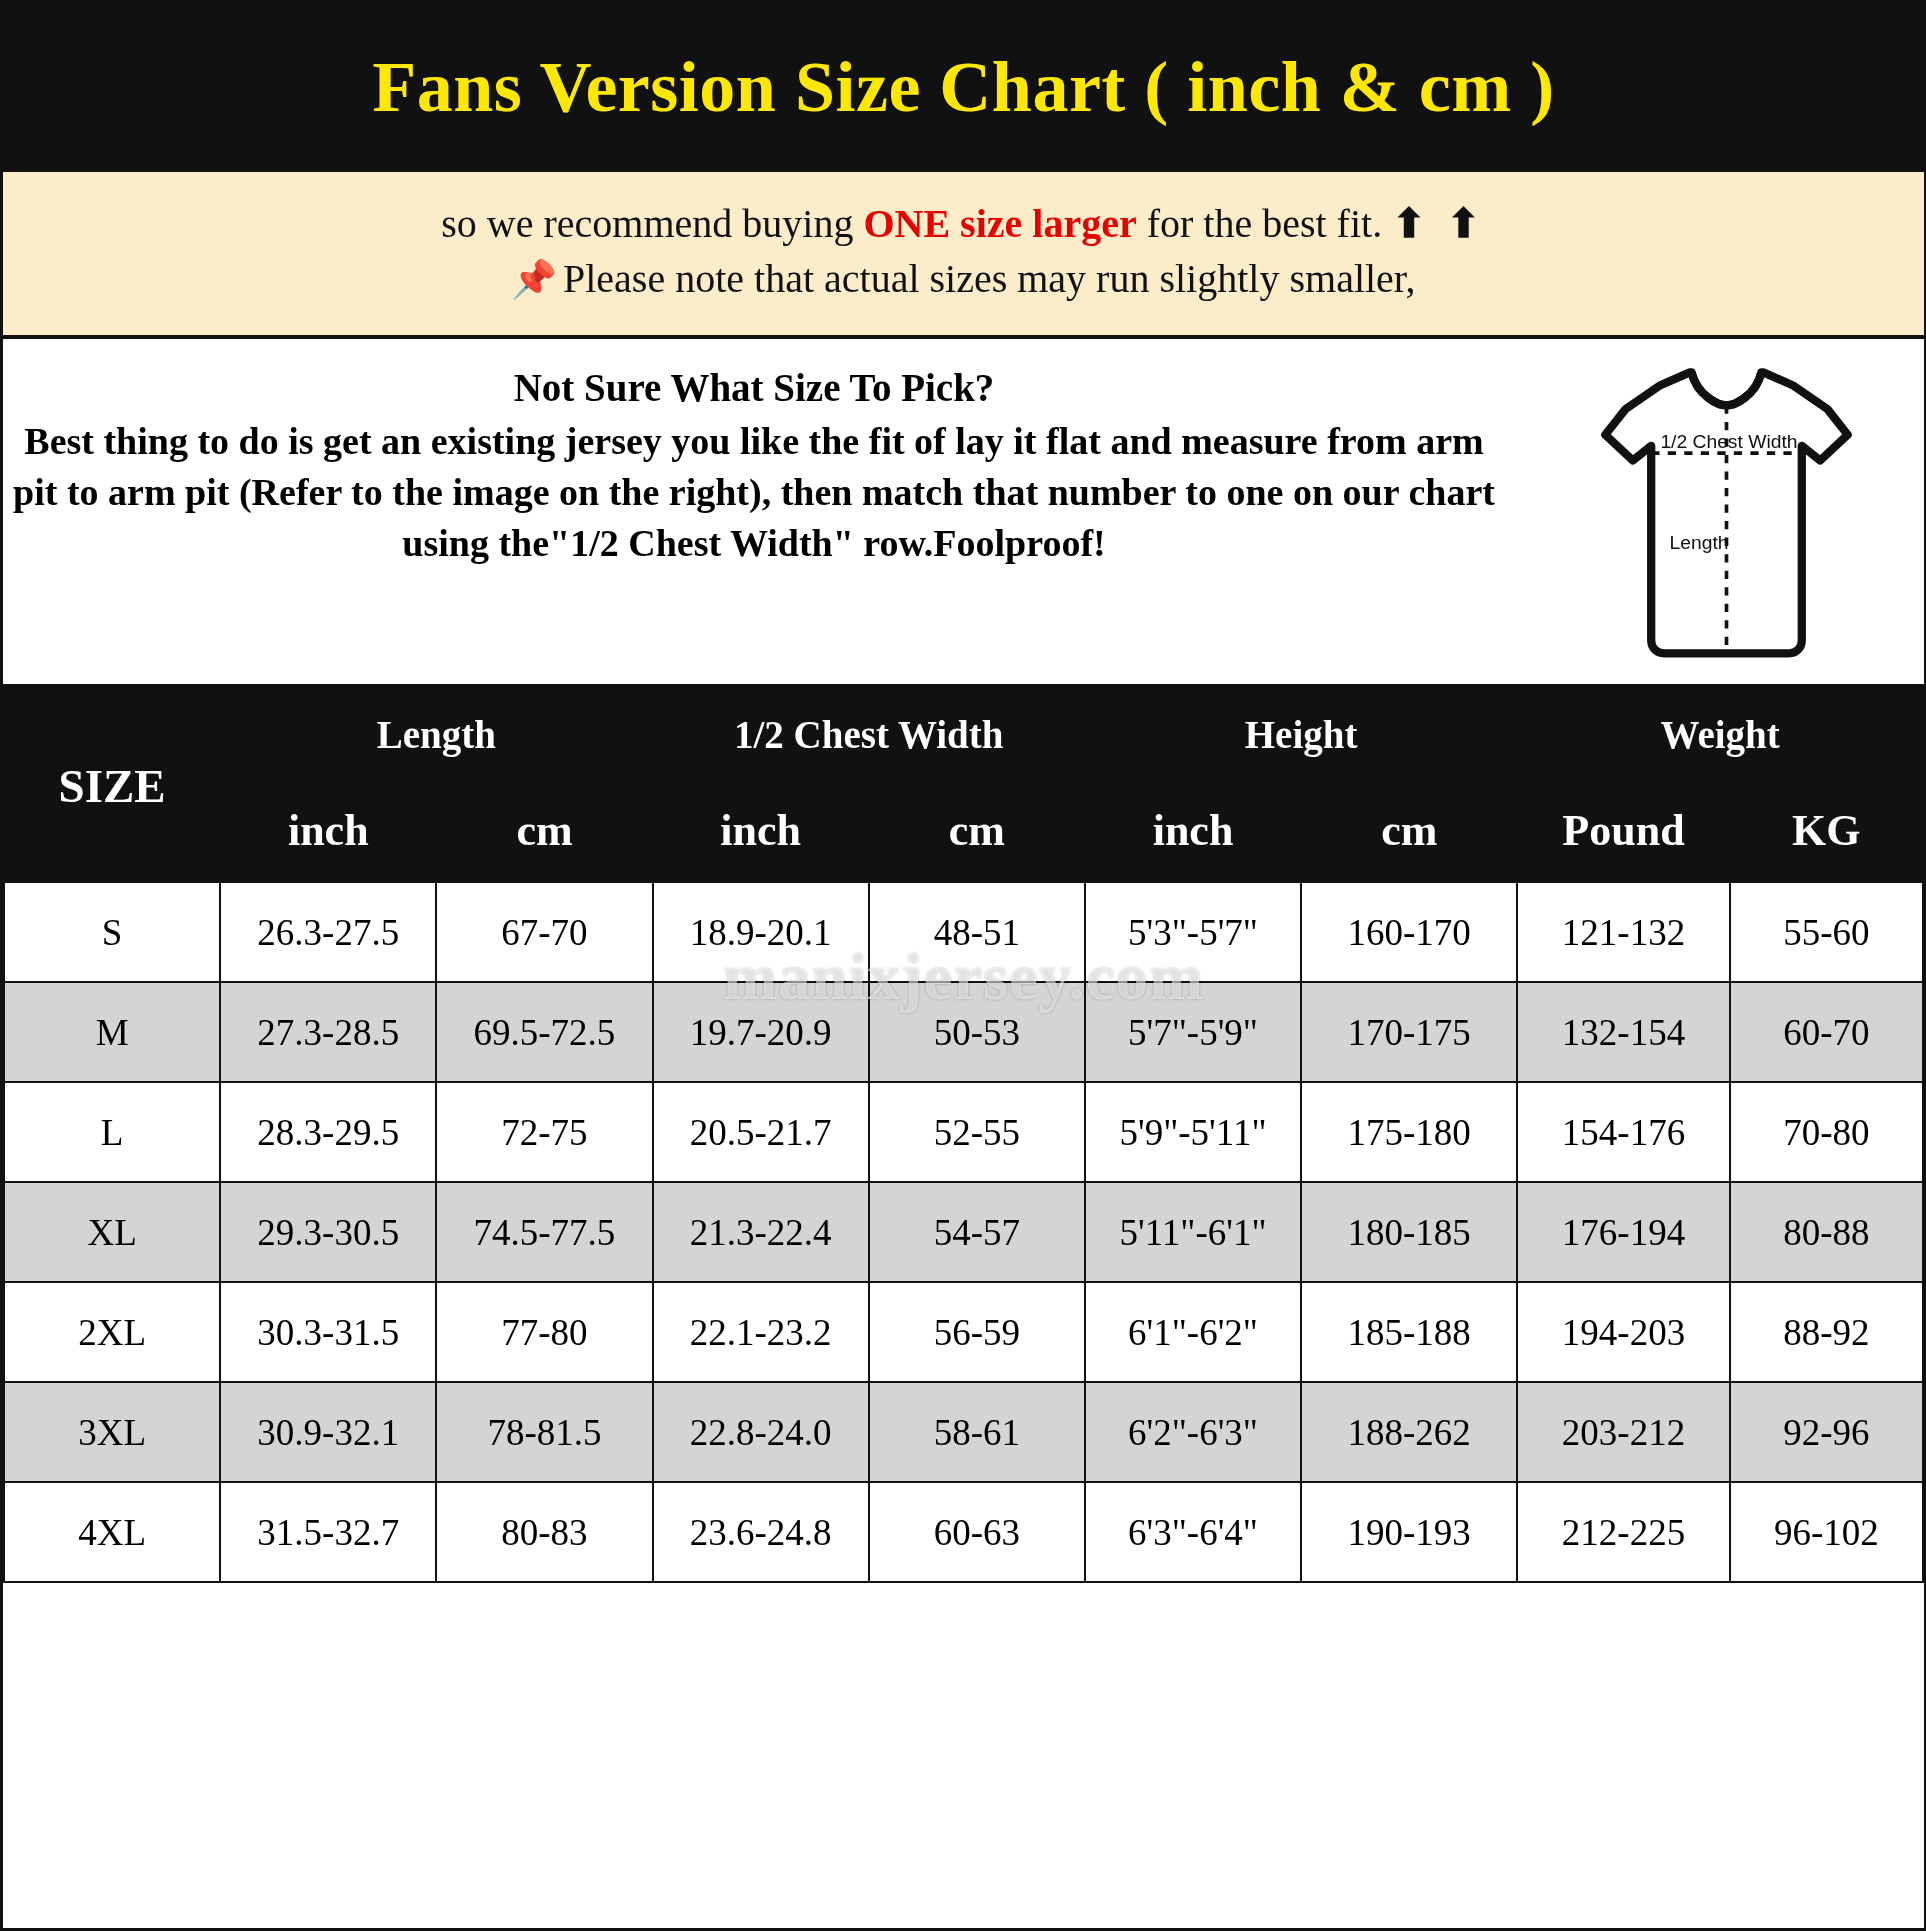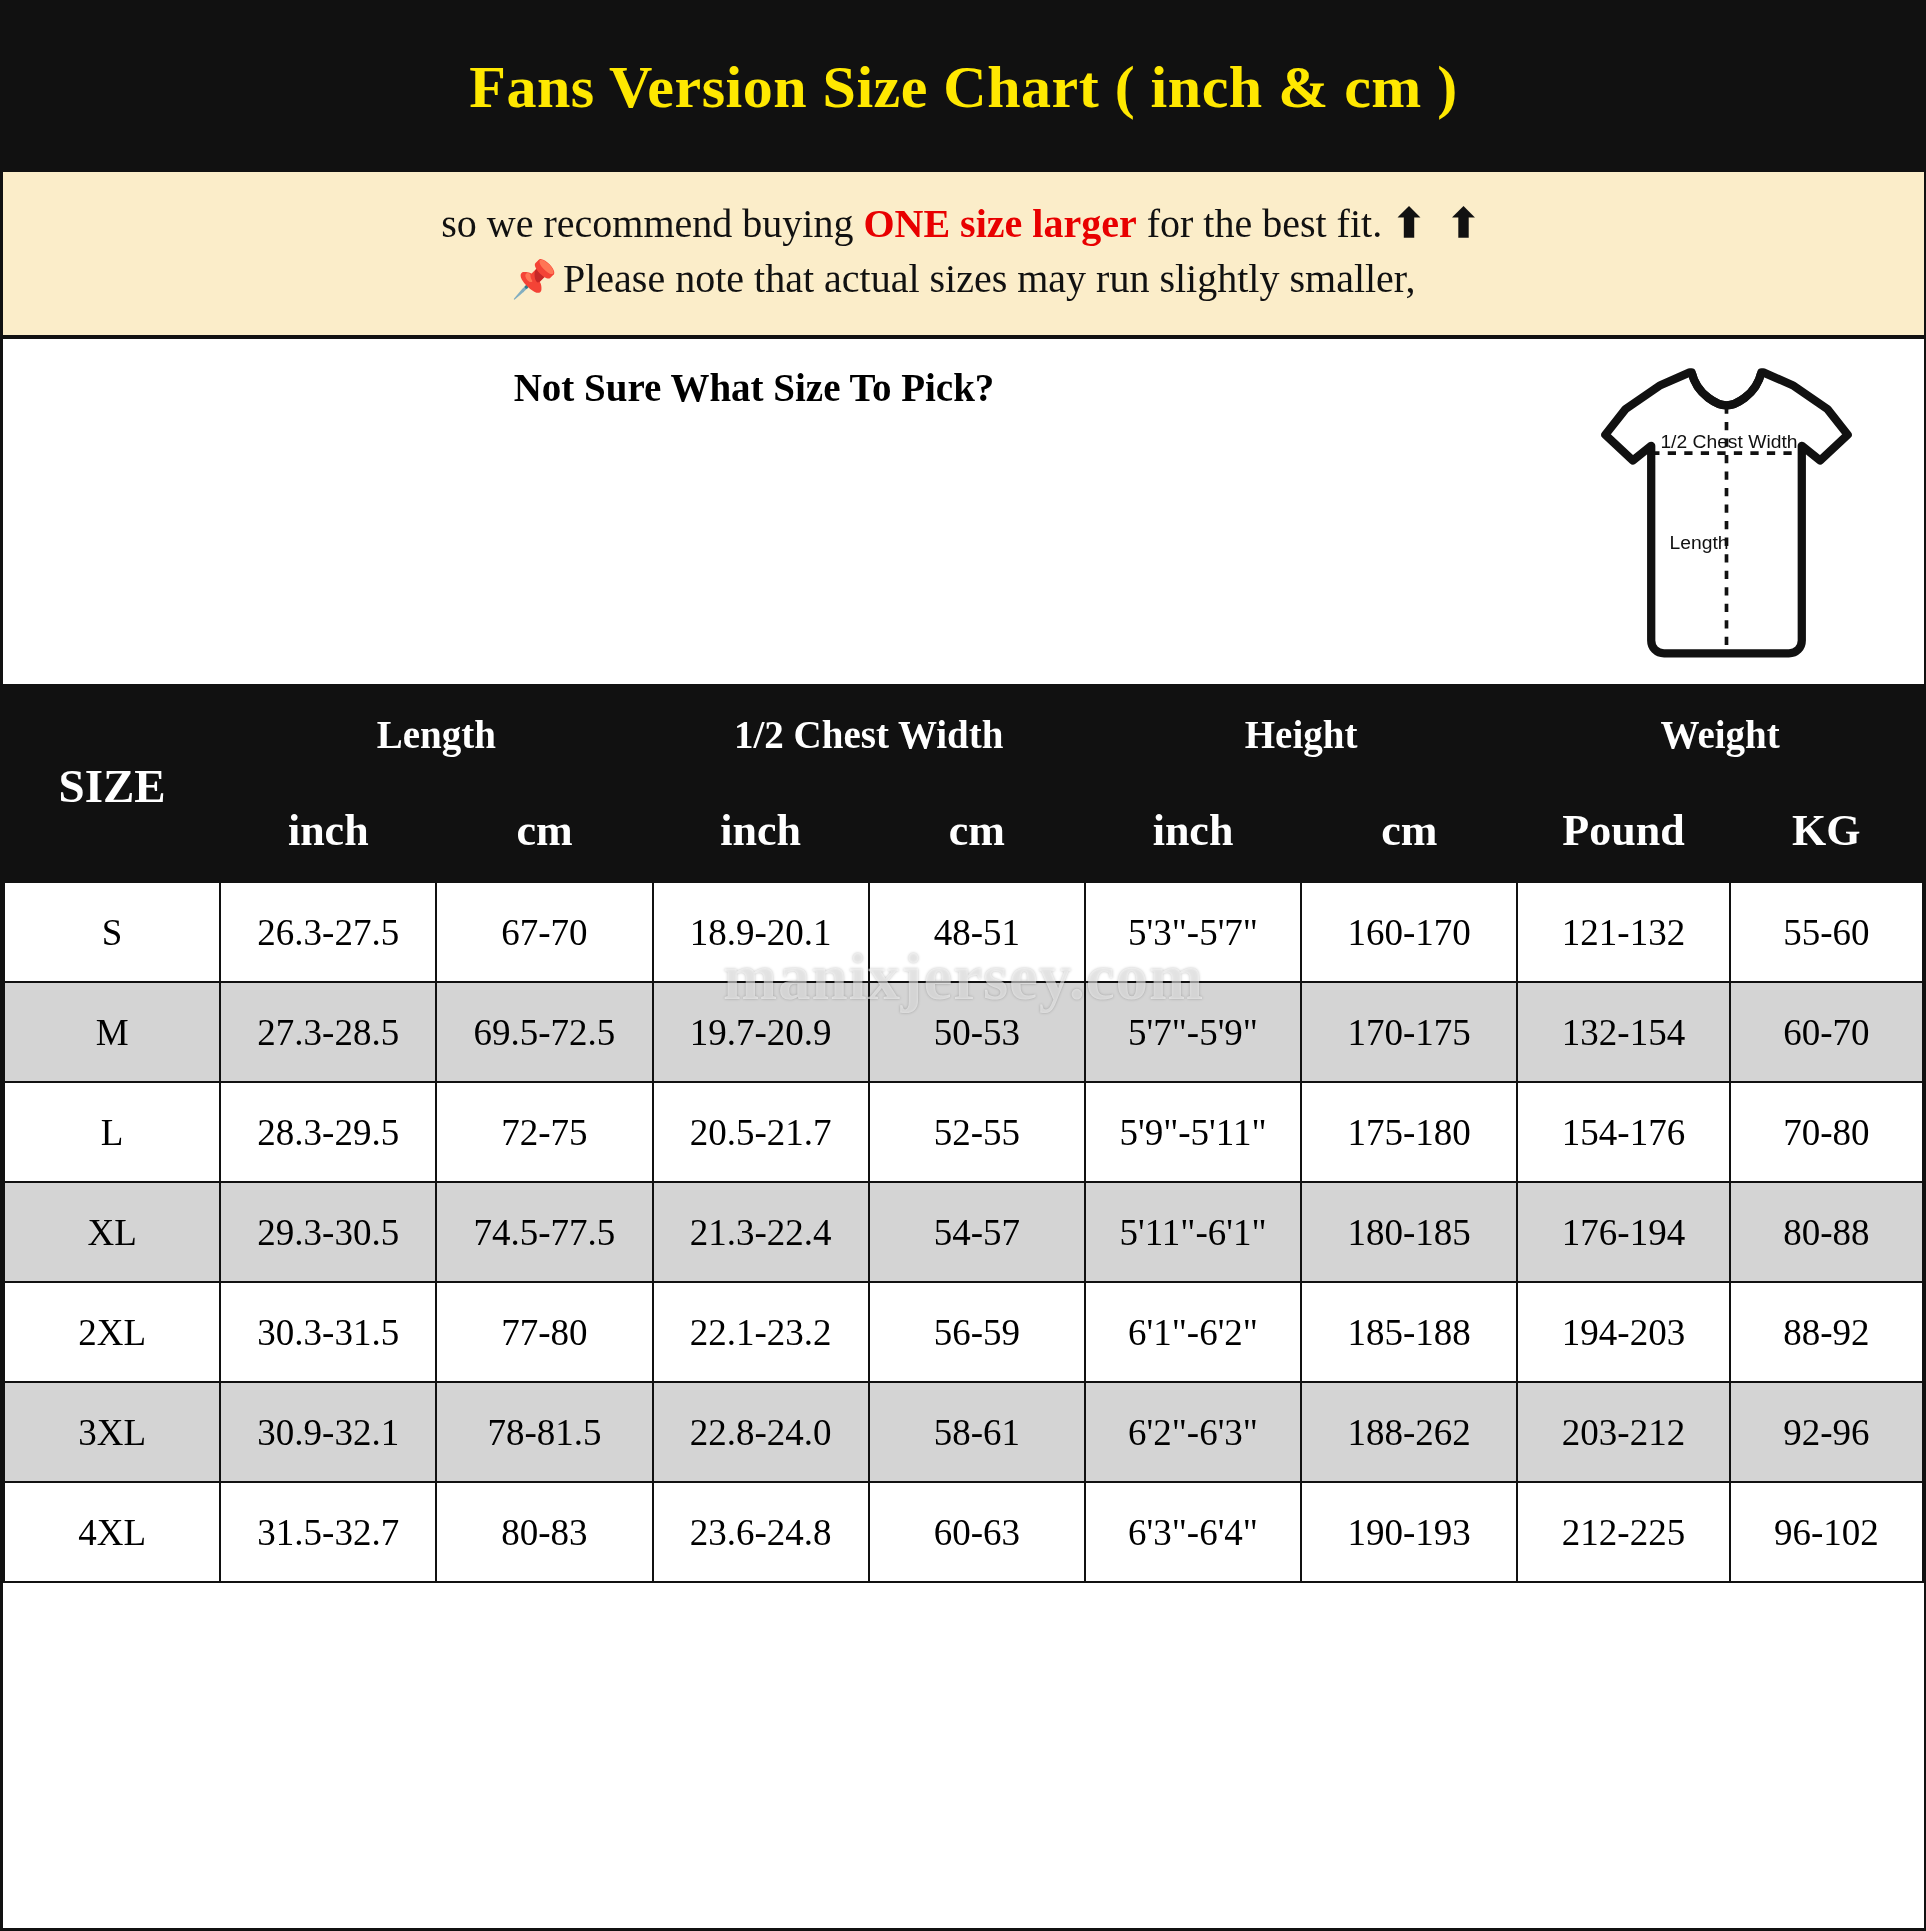--- a/index.html
+++ b/index.html
@@ -27,21 +27,21 @@
   .title-bar {
     background: #111111;
     height: 169px;
     display: flex;
     align-items: center;
     justify-content: center;
   }
   .title-bar h1 {
     margin: 0;
     color: #ffe800;
-    font-size: 60px;
+    font-size: 72px;
     font-weight: bold;
     letter-spacing: 0.5px;
     font-family: "Liberation Serif", serif;
   }
 
   
   .note-band {
     background: #fbedc9;
     border-bottom: 4.6px solid #111;
     padding: 24px 18.4px 29px 18.4px;
@@ -172,20 +172,21 @@
       <span>so we recommend buying </span><span class="one-size">ONE size larger</span><span> for the best fit. </span><span class="arrows">⬆ ⬆</span>
     </div>
     <div class="note-line">
       <span class="pin-icon">📌</span><span>Please note that actual sizes may run slightly smaller,</span>
     </div>
   </div>
 
   <div class="info-section">
     <div class="info-text">
       <div class="info-head">Not Sure What Size To Pick?</div>
+      <div class="info-body">Best thing to do is get an existing jersey you like the fit of lay it flat and measure from arm pit to arm pit (Refer to the image on the right), then match that number to one on our chart using the"1/2 Chest Width" row.Foolproof!</div>
     </div>
     <div class="shirt-wrap">
       <svg width="349" height="303" viewBox="0 0 380 330">
         <path d="M118 22 L150 8 L152 8 C158 34 182 44 190 44 C198 44 222 34 228 8 L230 8 L262 22 L300 48 L322 76 L292 104 L272 88 L272 300 C272 308 266 314 258 314 L122 314 C114 314 108 308 108 300 L108 88 L88 104 L58 76 L80 48 Z" fill="#ffffff" stroke="#111111" stroke-width="9" stroke-linejoin="round"></path>
         <path d="M152 8 C158 34 182 44 190 44 C198 44 222 34 228 8" fill="none" stroke="#111111" stroke-width="9"></path>
         <line x1="108" y1="96" x2="272" y2="96" stroke="#111" stroke-width="4" stroke-dasharray="9,9"></line>
         <line x1="190" y1="44" x2="190" y2="312" stroke="#111" stroke-width="4" stroke-dasharray="9,9"></line>
         <text x="118" y="90" font-family="Liberation Sans, sans-serif" font-size="21" fill="#111">1/2 Chest Width</text>
         <text x="128" y="200" font-family="Liberation Sans, sans-serif" font-size="21" fill="#111">Length</text>
       </svg>

